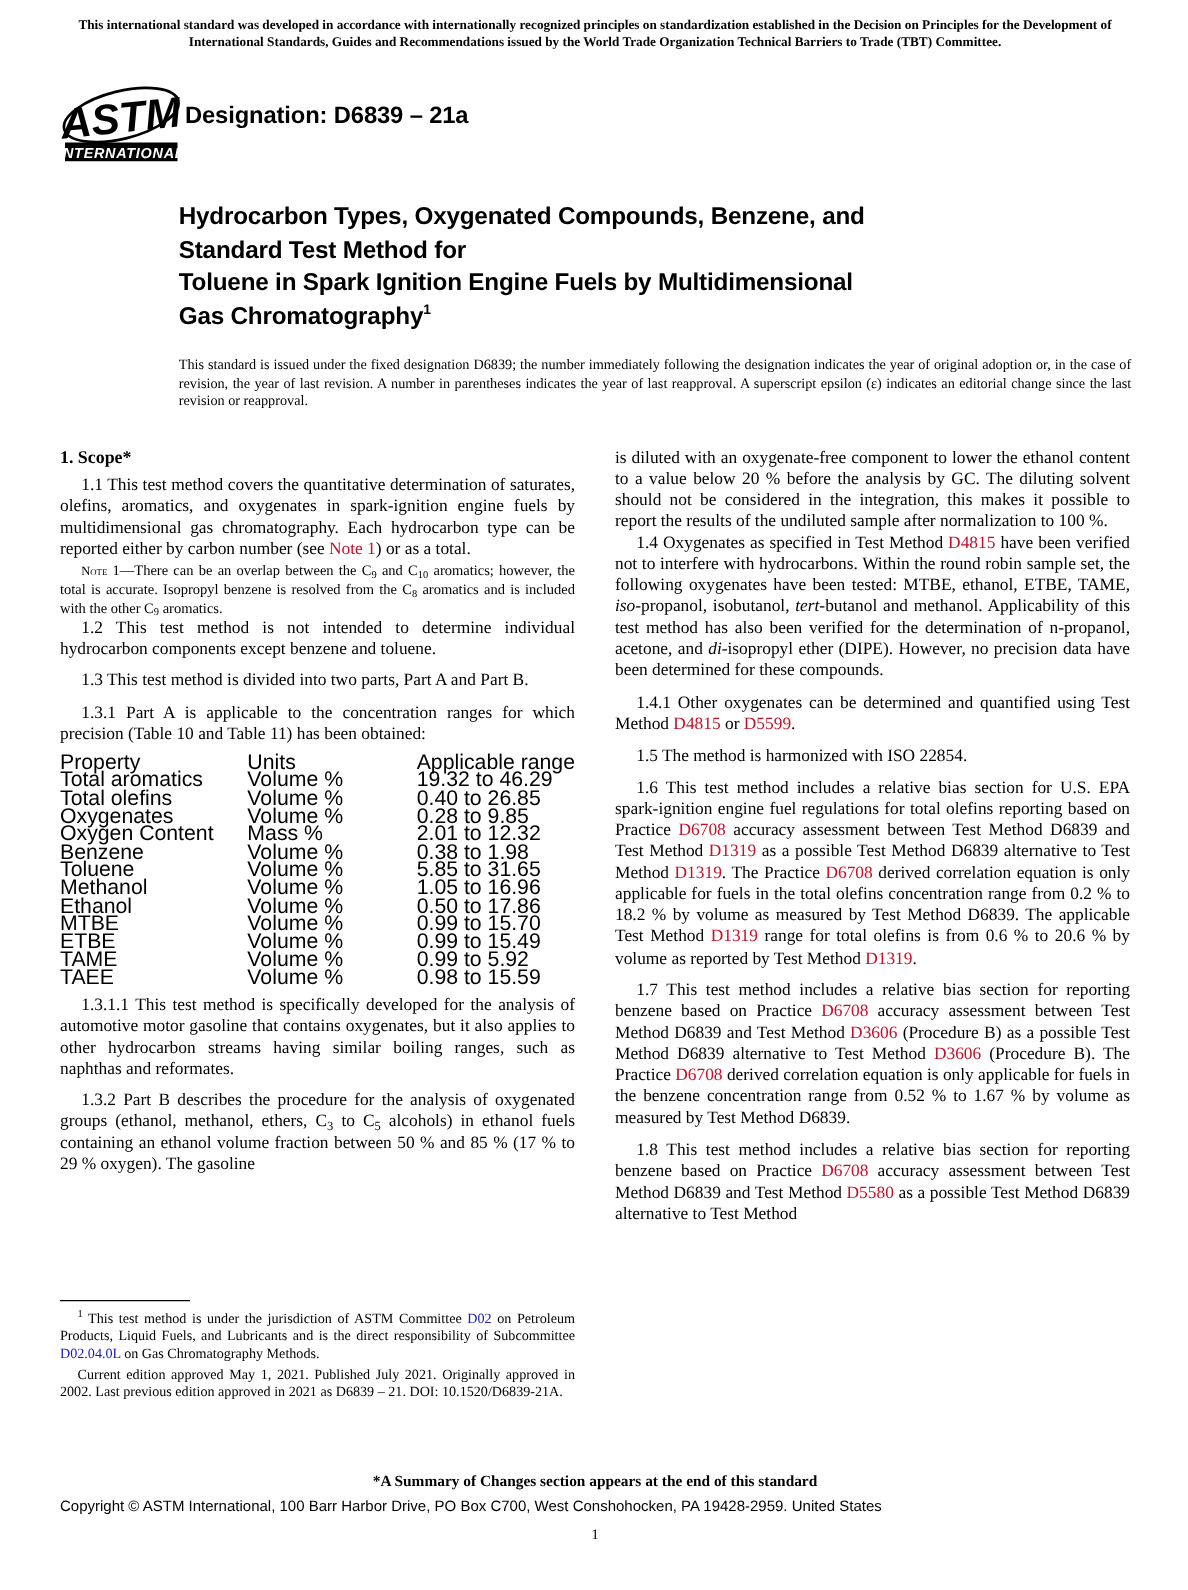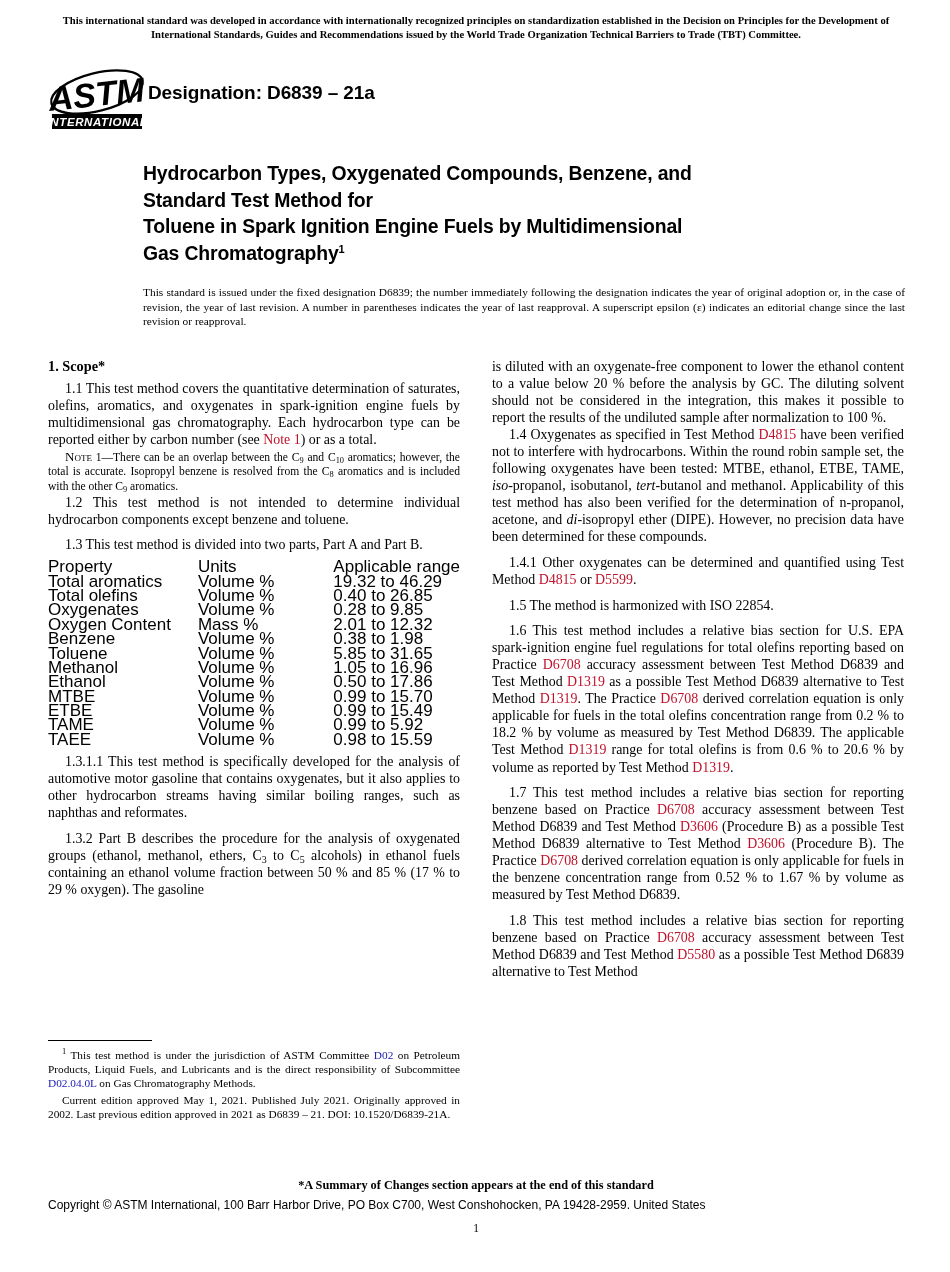--- a/index.html
+++ b/index.html
@@ -127,21 +127,21 @@
 
   .note {
     margin: 2px 0 0 0;
     font-size: 11.6px;
     line-height: 14.2px;
     text-indent: 17px;
     text-align: justify;
   }
   .note .nlabel {
     font-variant: small-caps;
-    font-size: 13px;
+    font-size: 10px;
   }
 
   .link-red  { color: #c0112a; }
   .link-blue { color: #1a1ab4; }
   .ital { font-style: italic; }
 
   sub { font-size: 0.72em; vertical-align: -0.28em; line-height: 0; }
 
   
   table.prop-table {
@@ -247,20 +247,21 @@
     <h2 class="sec-head">1. Scope*</h2>
 
     <p class="para"><span>1.1 This test method covers the quantitative determination of saturates, olefins, aromatics, and oxygenates in spark-ignition engine fuels by multidimensional gas chromatography. Each hydrocarbon type can be reported either by carbon number (see </span><span class="link-red">Note 1</span><span>) or as a total.</span></p>
 
     <p class="note"><span class="nlabel">Note</span><span> 1—There can be an overlap between the C</span><sub>9</sub><span> and C</span><sub>10</sub><span> aromatics; however, the total is accurate. Isopropyl benzene is resolved from the C</span><sub>8</sub><span> aromatics and is included with the other C</span><sub>9</sub><span> aromatics.</span></p>
 
     <p class="para">1.2 This test method is not intended to determine individual hydrocarbon components except benzene and toluene.</p>
 
     <p class="para">1.3 This test method is divided into two parts, Part A and Part B.</p>
 
+    <p class="para tight">1.3.1 Part A is applicable to the concentration ranges for which precision (Table 10 and Table 11) has been obtained:</p>
 
     <table class="prop-table">
       <tbody>
         <tr>
           <td class="c-prop">Property</td>
           <td class="c-unit">Units</td>
           <td class="c-range">Applicable range</td>
         </tr>
         <tr>
           <td class="c-prop">Total aromatics</td>

